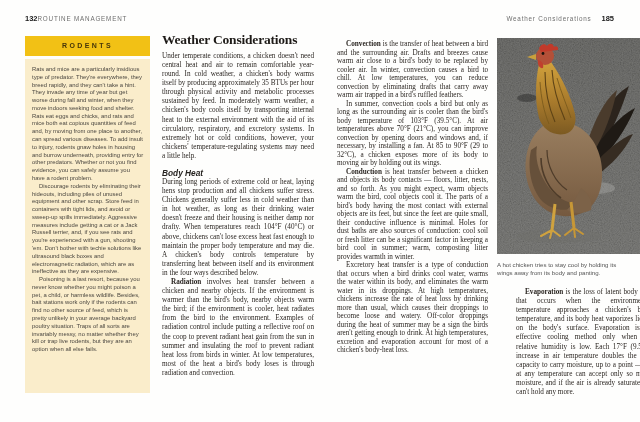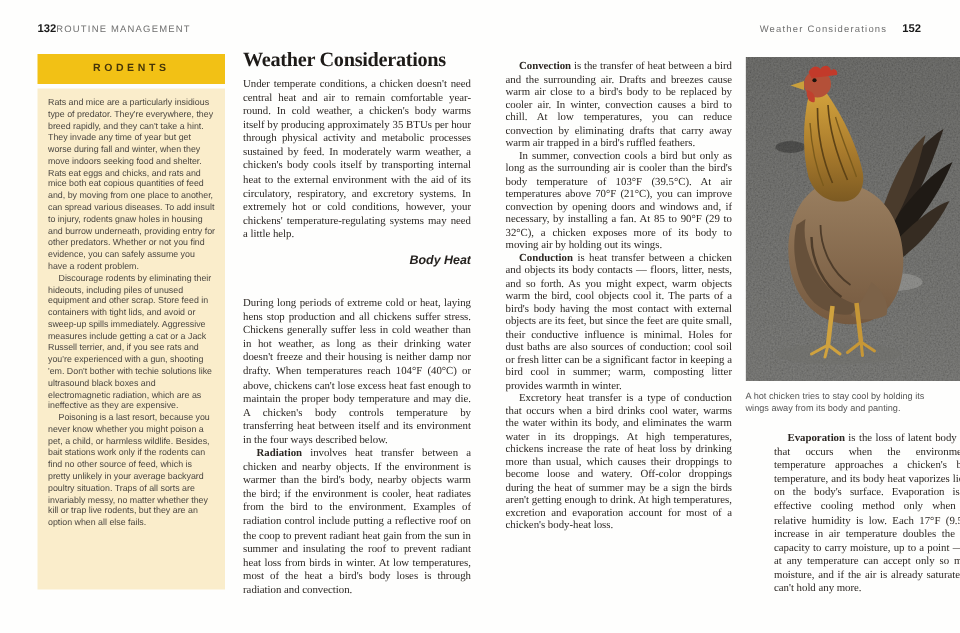--- a/index.html
+++ b/index.html
@@ -40,21 +40,21 @@
   .chapter-heading {
     font-family:"Liberation Serif", serif; font-weight:bold;
     font-size:13.5px; line-height:1.1; color:#1e1b18; letter-spacing:-0.2px;
     margin-bottom:4px;
   }
   .body-p { font-size:7.2px; line-height:9.1px; text-align:justify; color:#2b2622; }
   .col-right .body-p { line-height:8.5px; }
   .indent { text-indent:9px; }
   .subhead {
     font-family:"Liberation Sans", sans-serif; font-weight:bold; font-style:italic;
-    font-size:8.3px; color:#25221f; margin:7px 0 20px 0;text-align:right;
+    font-size:8.3px; color:#25221f; margin:7px 0 0 0;
   }
   .lead-word { font-weight:bold; }
 
   
   .col-right { left:337px; top:40px; width:151px; height:362px; }
 
   
   .photo { position:absolute; left:497px; top:38px; width:143px; height:216px; overflow:hidden; }
   .photo svg { display:block; }
   .caption {
@@ -87,21 +87,21 @@
       <h1 class="chapter-heading">Weather Considerations</h1>
       <p class="body-p">Under temperate conditions, a chicken doesn't need central heat and air to remain comfortable year-round. In cold weather, a chicken's body warms itself by producing approximately 35 BTUs per hour through physical activity and metabolic processes sustained by feed. In moderately warm weather, a chicken's body cools itself by transporting internal heat to the external environment with the aid of its circulatory, respiratory, and excretory systems. In extremely hot or cold conditions, however, your chickens' temperature-regulating systems may need a little help.</p>
       <h2 class="subhead">Body Heat</h2>
       <p class="body-p">During long periods of extreme cold or heat, laying hens stop production and all chickens suffer stress. Chickens generally suffer less in cold weather than in hot weather, as long as their drinking water doesn't freeze and their housing is neither damp nor drafty. When temperatures reach 104°F (40°C) or above, chickens can't lose excess heat fast enough to maintain the proper body temperature and may die. A chicken's body controls temperature by transferring heat between itself and its environment in the four ways described below.</p>
       <p class="body-p indent"><span class="lead-word">Radiation</span><span> involves heat transfer between a chicken and nearby objects. If the environment is warmer than the bird's body, nearby objects warm the bird; if the environment is cooler, heat radiates from the bird to the environment. Examples of radiation control include putting a reflective roof on the coop to prevent radiant heat gain from the sun in summer and insulating the roof to prevent radiant heat loss from birds in winter. At low temperatures, most of the heat a bird's body loses is through radiation and convection.</span></p>
     </div>
   </div>
 
   <div>
     <div class="running-head rh-right">
-      <span>Weather Considerations</span><span class="folio">152</span>
+      <span>Weather Considerations</span><span class="folio">185</span>
     </div>
 
     <div class="main-col col-right">
       <p class="body-p indent"><span class="lead-word">Convection</span><span> is the transfer of heat between a bird and the surrounding air. Drafts and breezes cause warm air close to a bird's body to be replaced by cooler air. In winter, convection causes a bird to chill. At low temperatures, you can reduce convection by eliminating drafts that carry away warm air trapped in a bird's ruffled feathers.</span></p>
       <p class="body-p indent"><span>In summer, convection cools a bird but only as long as the surrounding air is cooler than the bird's body temperature of 103°F (39.5°C). At air temperatures above 70°F (21°C), you can improve convection by opening doors and windows and, if necessary, by installing a fan. At 85 to 90°F (29 to 32°C), a chicken exposes more of its body to moving air by holding out its wings.</span></p>
       <p class="body-p indent"><span class="lead-word">Conduction</span><span> is heat transfer between a chicken and objects its body contacts — floors, litter, nests, and so forth. As you might expect, warm objects warm the bird, cool objects cool it. The parts of a bird's body having the most contact with external objects are its feet, but since the feet are quite small, their conductive influence is minimal. Holes for dust baths are also sources of conduction: cool soil or fresh litter can be a significant factor in keeping a bird cool in summer; warm, composting litter provides warmth in winter.</span></p>
       <p class="body-p indent"><span>Excretory heat transfer is a type of conduction that occurs when a bird drinks cool water, warms the water within its body, and eliminates the warm water in its droppings. At high temperatures, chickens increase the rate of heat loss by drinking more than usual, which causes their droppings to become loose and watery. Off-color droppings during the heat of summer may be a sign the birds aren't getting enough to drink. At high temperatures, excretion and evaporation account for most of a chicken's body-heat loss.</span></p>
     </div>
 
     <figure class="photo">

